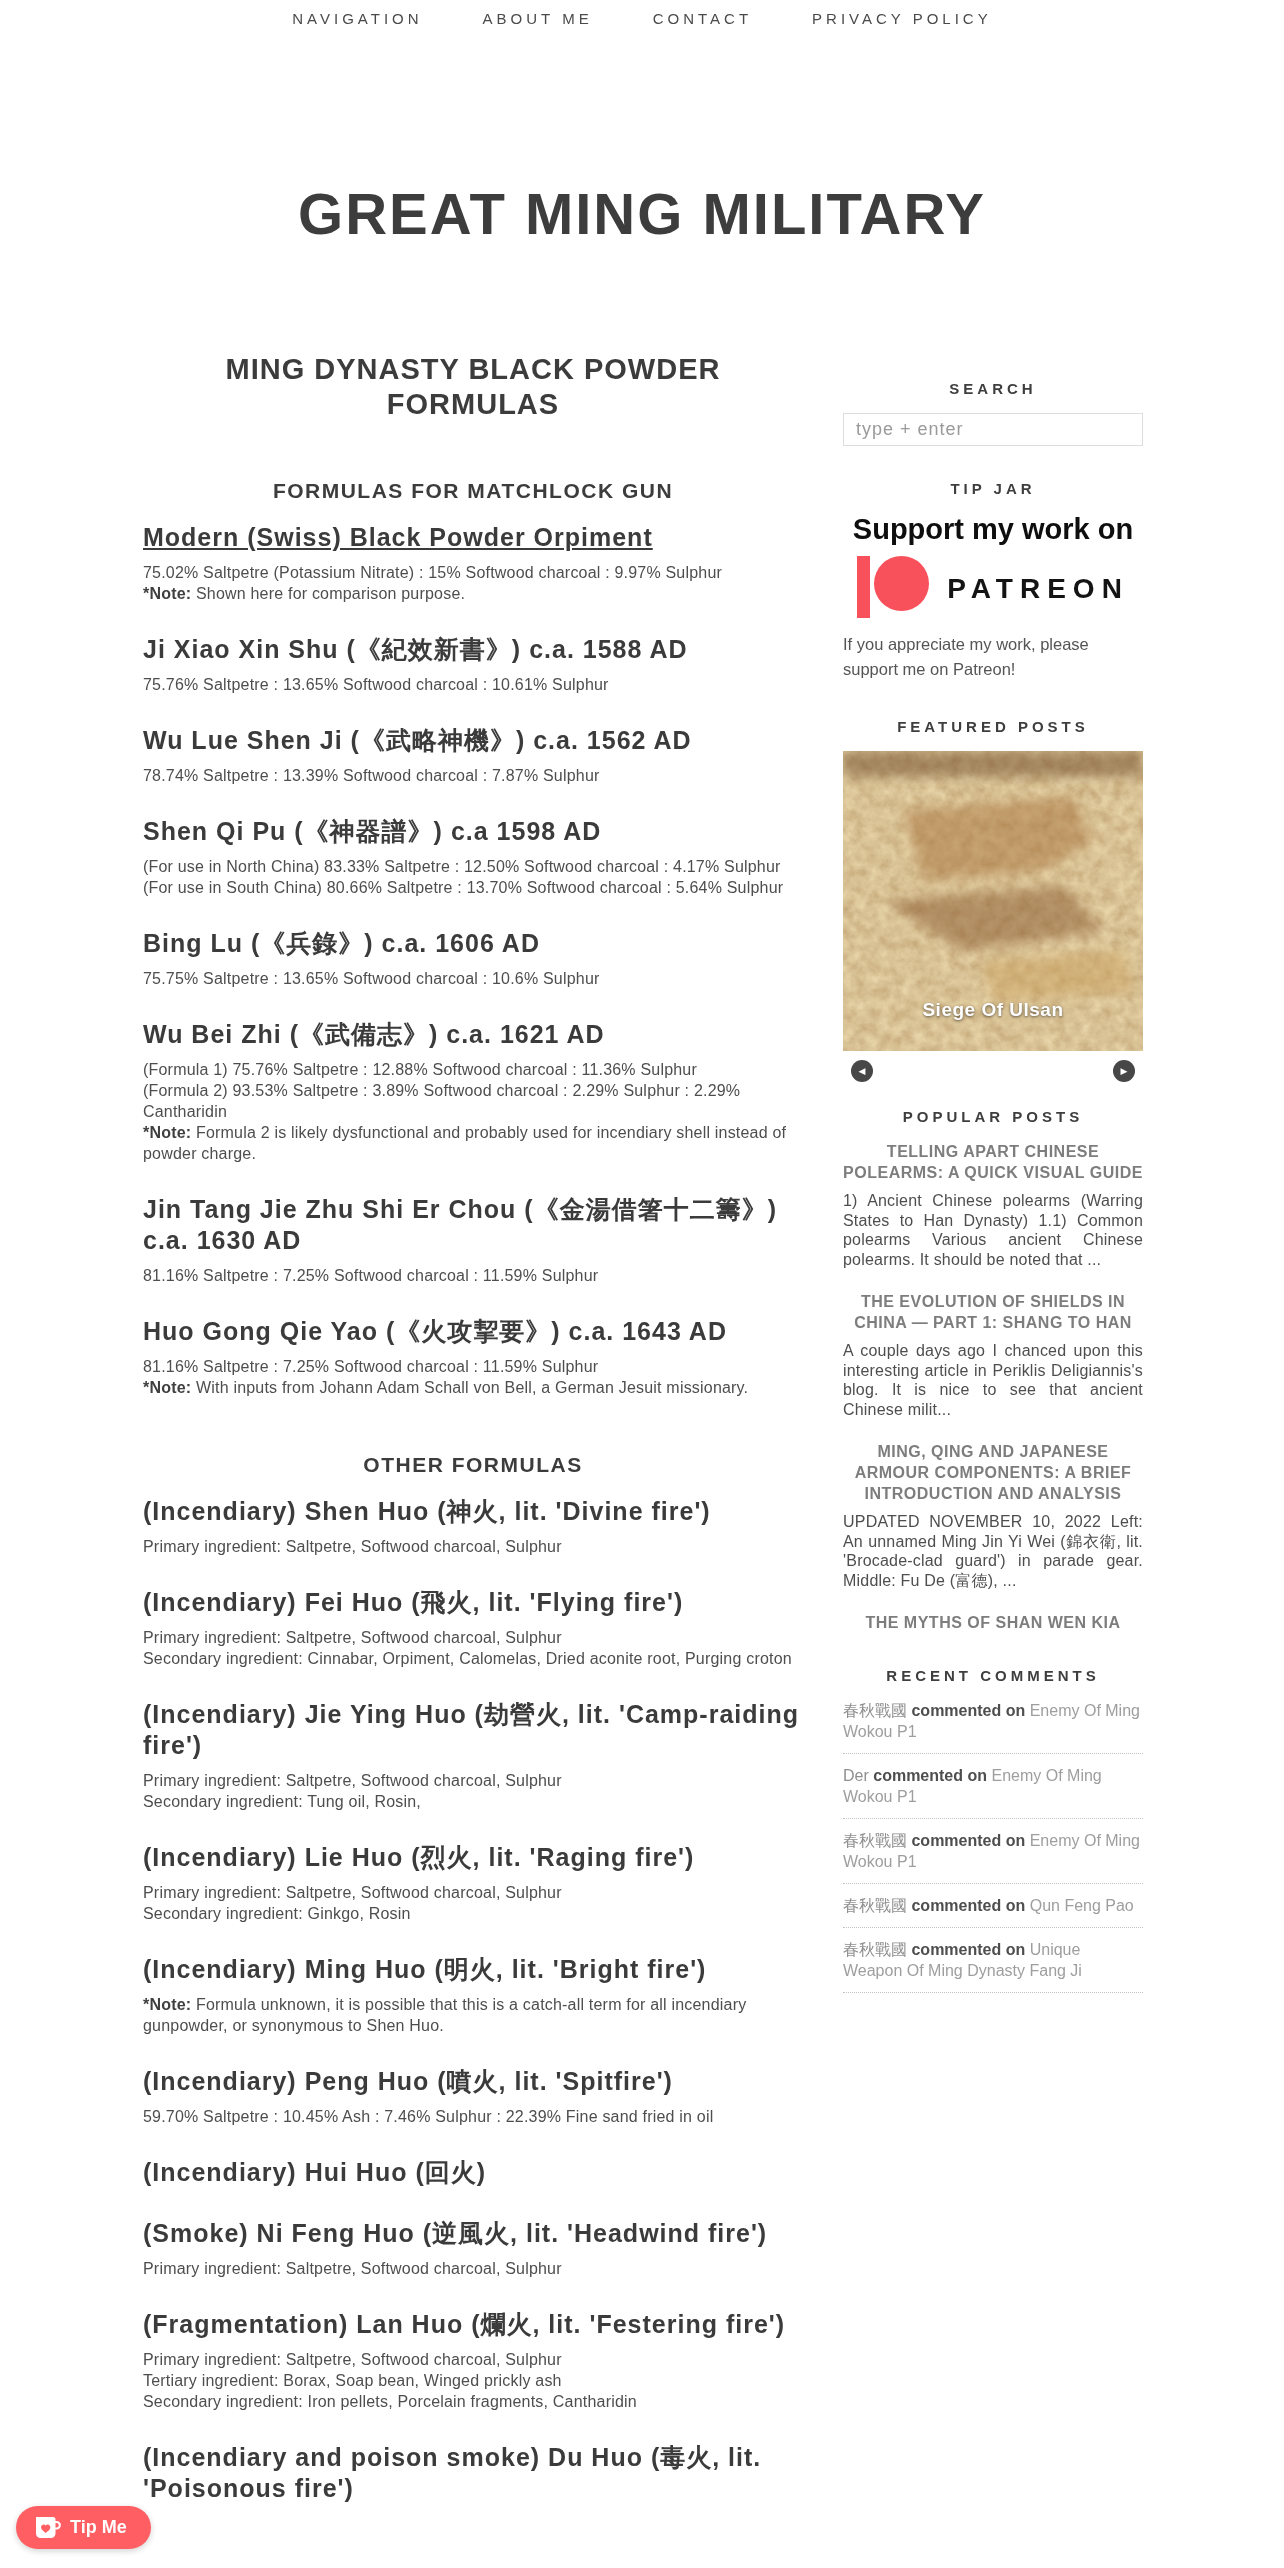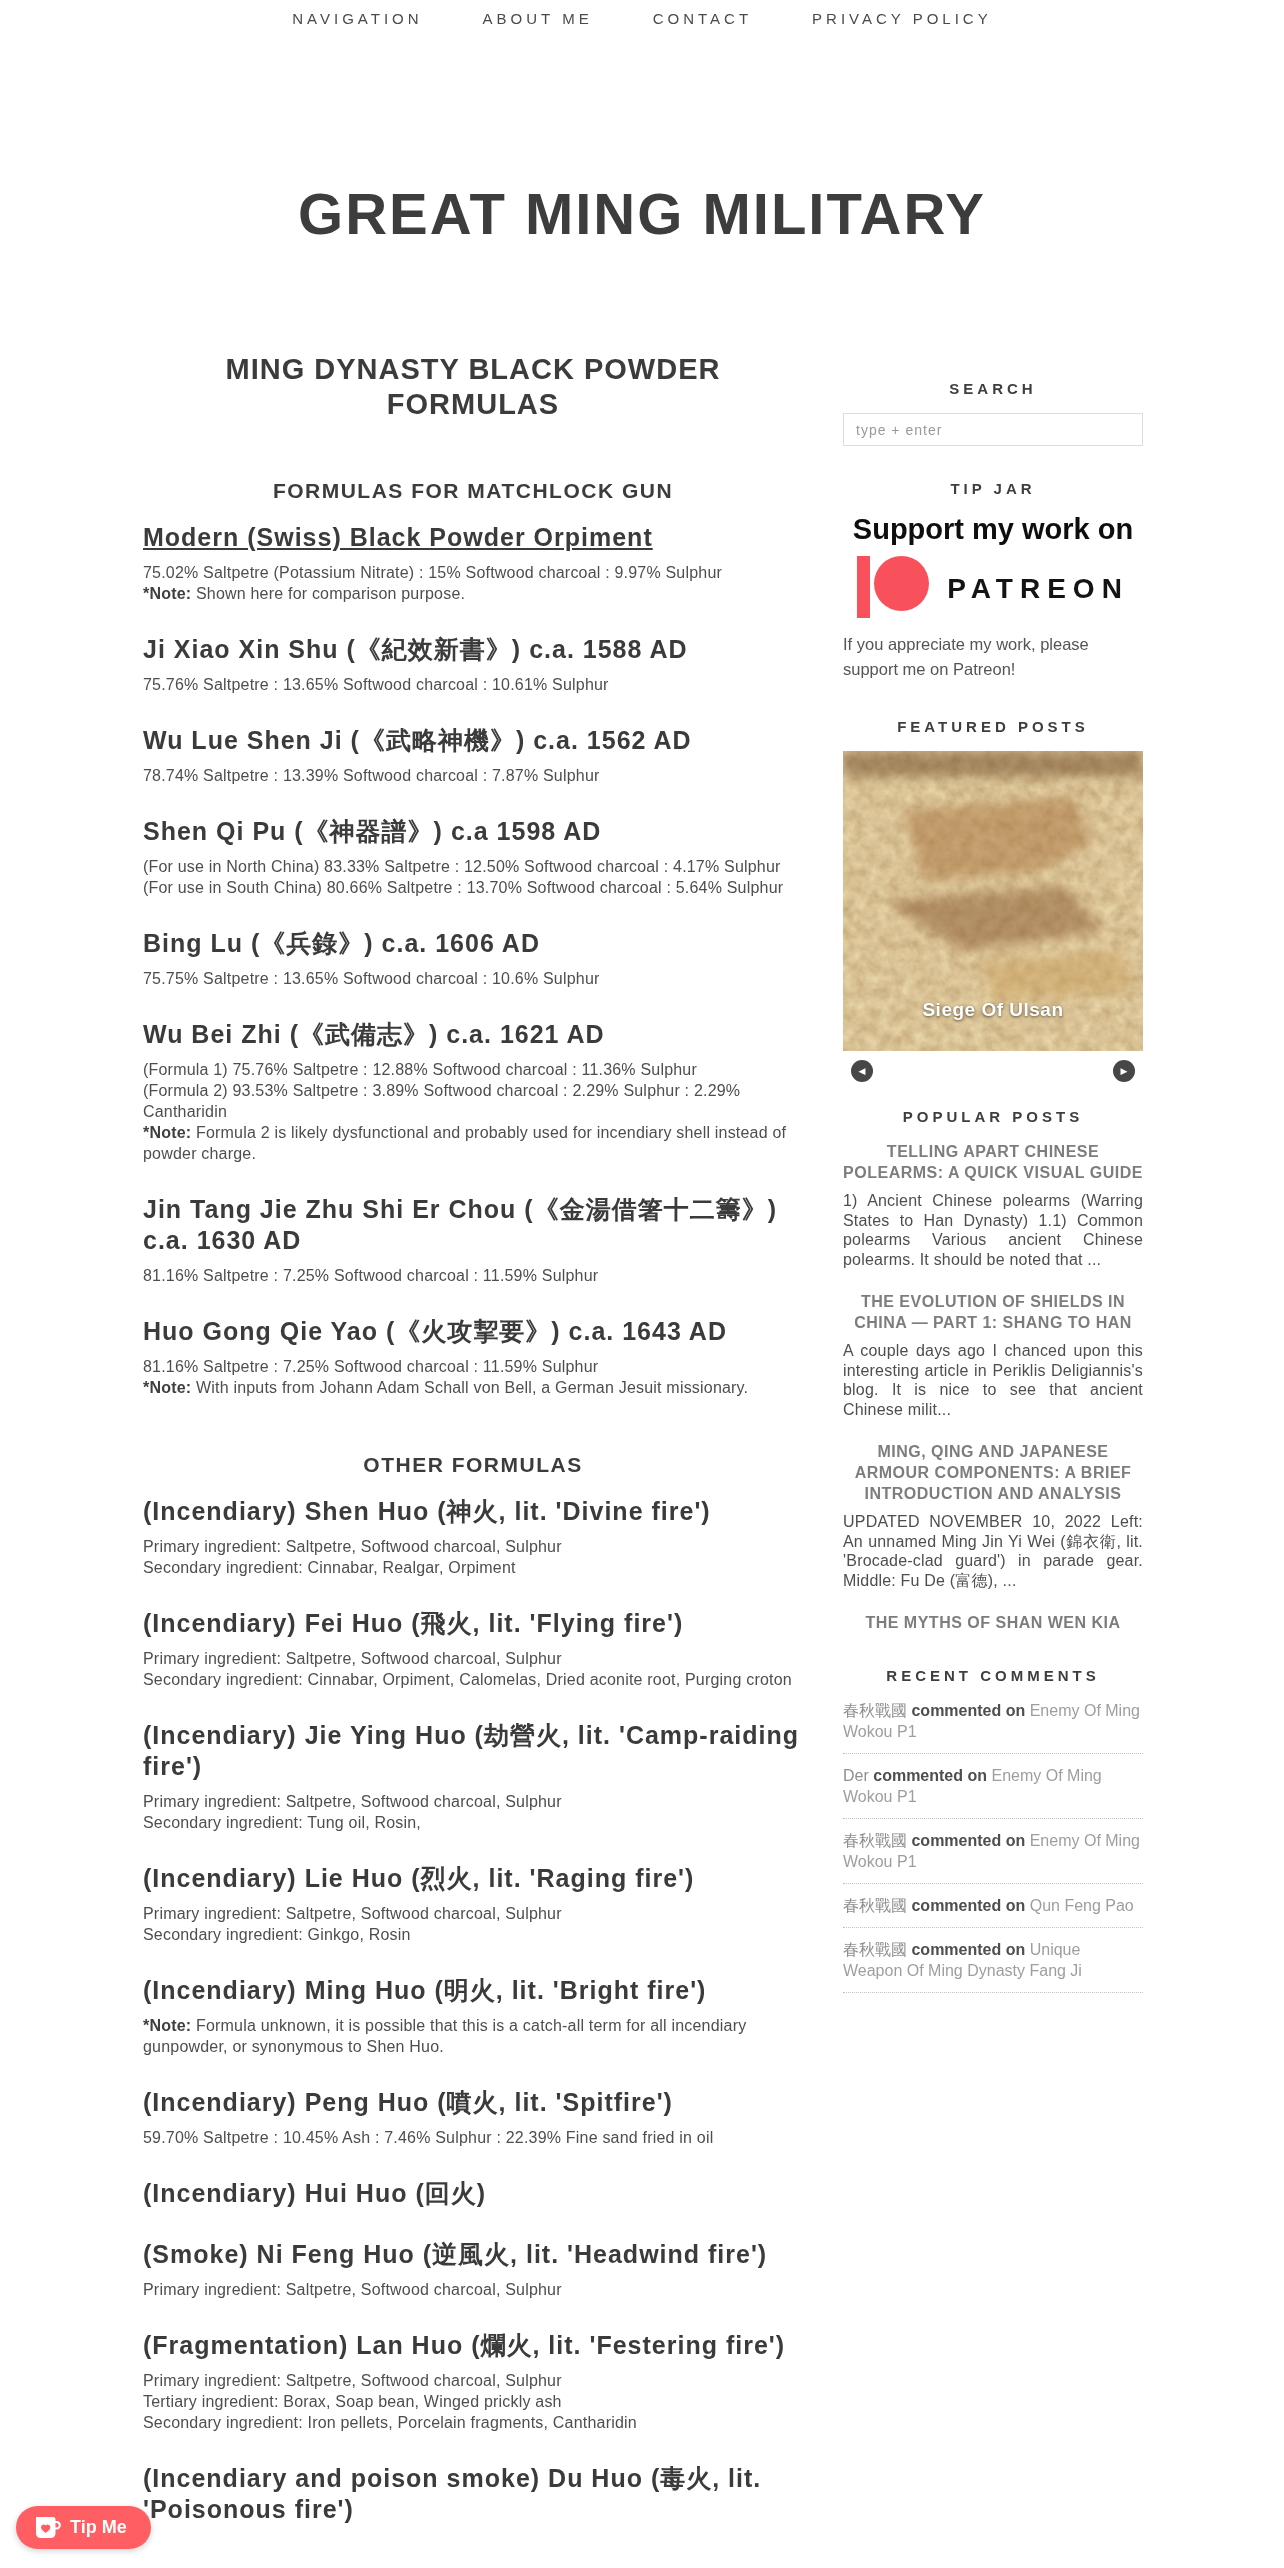--- a/index.html
+++ b/index.html
@@ -40,21 +40,21 @@
   .entry-lines { font-size:16px; line-height:21px; color:#4e4e4e; letter-spacing:.2px; }
   .entry-lines strong { color:#3f3f3f; }
   
   .sidebar { position:absolute; left:843px; top:380px; width:300px; }
   .sb-head {
     font-size:15px; font-weight:700; letter-spacing:4px; color:#3e3e3e;
     text-align:center; margin-bottom:16px;
   }
   .search-box {
     width:100%; height:33px; border:1px solid #ddd; background:#fff;
-    padding:0 12px; font-size:14px; letter-spacing:1px; color:#ec4899; outline:none;
+    padding:0 12px; font-size:18px; letter-spacing:1px; color:#ec4899; outline:none;
     font-family:"Liberation Sans", sans-serif;
   }
   .search-box::placeholder { color:#9a9a9a; }
   .tipjar { margin-top:34px; }
   .patreon-support {
     font-size:29px; font-weight:700; color:#0e0e0e; text-align:center;
     margin-top:12px; letter-spacing:0;
   }
   .patreon-row {
     display:flex; align-items:flex-start; justify-content:center;
@@ -170,21 +170,20 @@
         <div class="entry-lines">
           <div class="line">81.16% Saltpetre : 7.25% Softwood charcoal : 11.59% Sulphur</div>
           <div class="line"><strong>*Note:</strong> With inputs from Johann Adam Schall von Bell, a German Jesuit missionary.</div>
         </div>
       </article>
       <div class="sec-head">OTHER FORMULAS</div>
       <article class="entry">
         <h3 class="entry-title">(Incendiary) Shen Huo (神火, lit. 'Divine fire')</h3>
         <div class="entry-lines">
           <div class="line">Primary ingredient: Saltpetre, Softwood charcoal, Sulphur</div>
-          <div class="line">Secondary ingredient: Cinnabar, Realgar, Orpiment</div>
         </div>
       </article>
       <article class="entry">
         <h3 class="entry-title">(Incendiary) Fei Huo (飛火, lit. 'Flying fire')</h3>
         <div class="entry-lines">
           <div class="line">Primary ingredient: Saltpetre, Softwood charcoal, Sulphur</div>
           <div class="line">Secondary ingredient: Cinnabar, Orpiment, Calomelas, Dried aconite root, Purging croton</div>
         </div>
       </article>
       <article class="entry">

